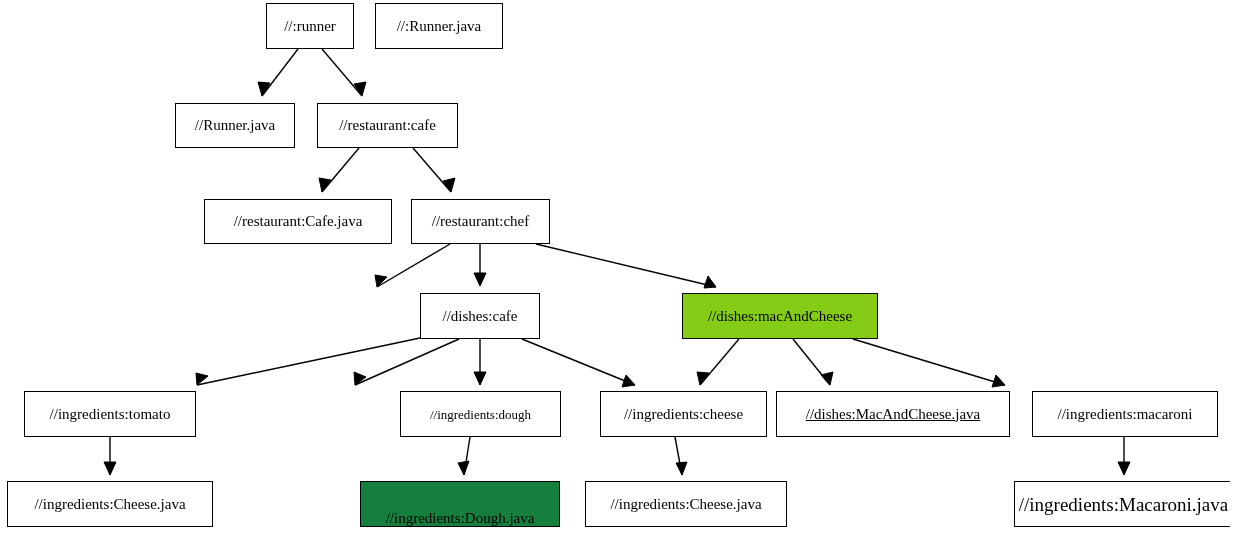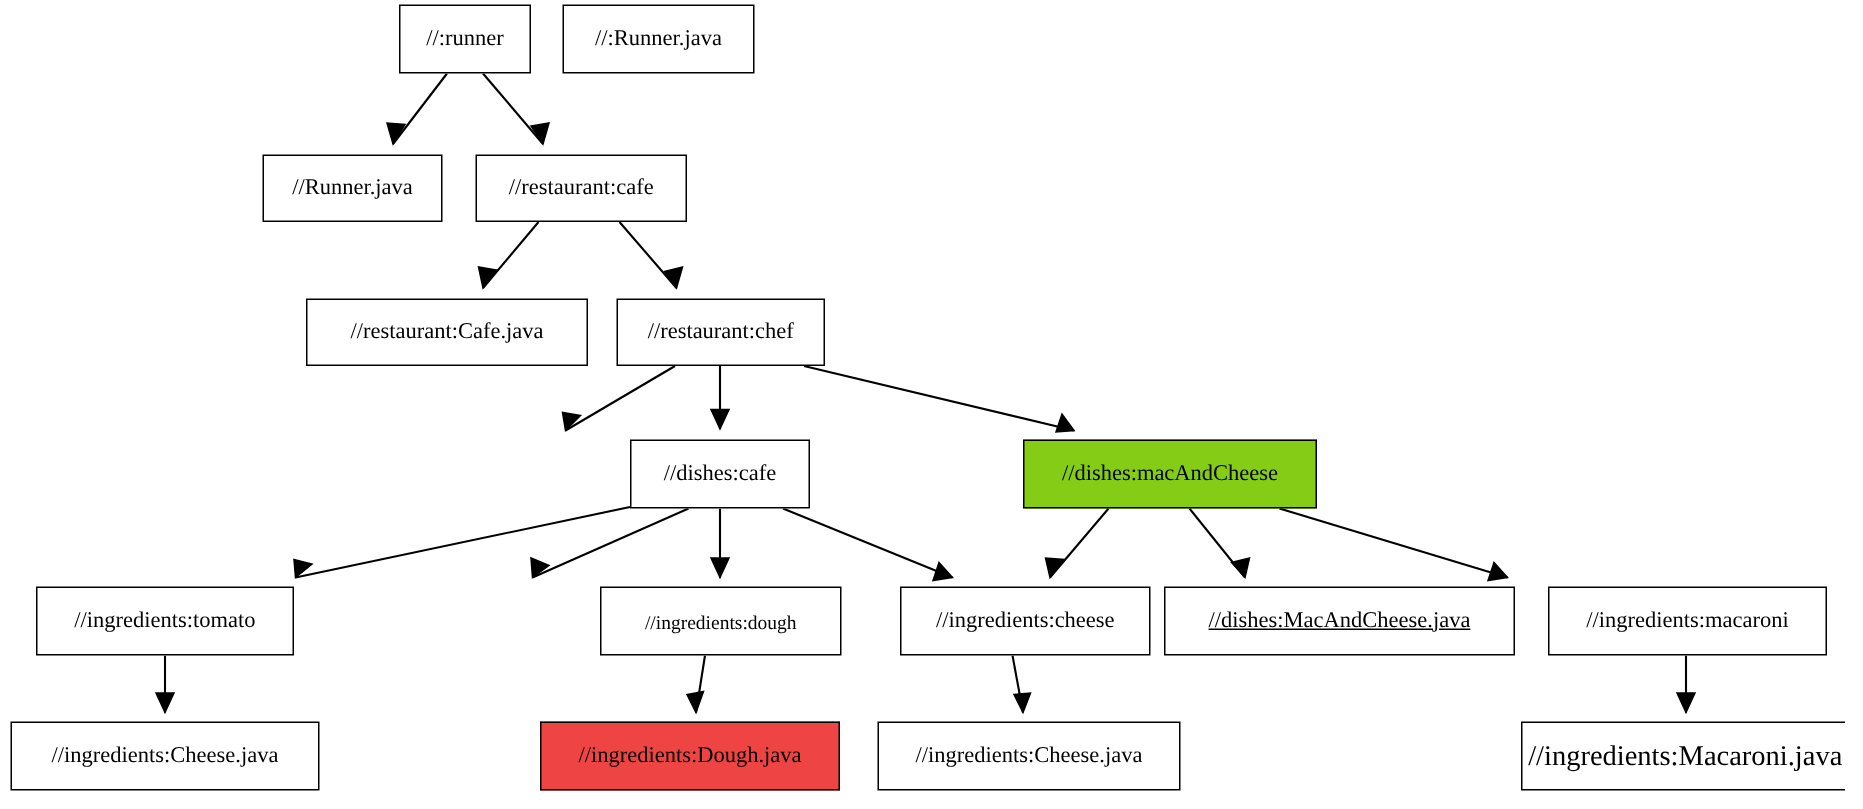--- a/index.html
+++ b/index.html
@@ -163,21 +163,21 @@
       </div>
       <div class="node" style="left: 776px; top: 391px; width: 234px; height: 46px; border-color: rgb(0, 0, 0); background: rgb(255, 255, 255); text-decoration: underline;">
         <span class="node-label" style="font-size: 15px;">//dishes:MacAndCheese.java</span>
       </div>
       <div class="node" style="left: 1032px; top: 391px; width: 186px; height: 46px; border-color: rgb(0, 0, 0); background: rgb(255, 255, 255);">
         <span class="node-label" style="font-size: 15px;">//ingredients:macaroni</span>
       </div>
       <div class="node" style="left: 7px; top: 481px; width: 206px; height: 46px; border-color: rgb(0, 0, 0); background: rgb(255, 255, 255);">
         <span class="node-label" style="font-size: 15px;">//ingredients:Cheese.java</span>
       </div>
-      <div class="node" style="left: 360px; top: 481px; width: 200px; height: 46px; border-color: rgb(0, 0, 0); background: #ef4444;">
+      <div class="node" style="left: 360px; top: 481px; width: 200px; height: 46px; border-color: rgb(0, 0, 0); background: #15803d; align-items: flex-end;">
         <span class="node-label" style="font-size: 15px;">//ingredients:Dough.java</span>
       </div>
       <div class="node" style="left: 585px; top: 481px; width: 202px; height: 46px; border-color: rgb(0, 0, 0); background: rgb(255, 255, 255);">
         <span class="node-label" style="font-size: 15px;">//ingredients:Cheese.java</span>
       </div>
       <div class="node" style="left: 1014px; top: 481px; width: 219px; height: 46px; border-color: rgb(0, 0, 0); background: rgb(255, 255, 255);">
         <span class="node-label" style="font-size: 19px;">//ingredients:Macaroni.java</span>
       </div>
     </div>
 

